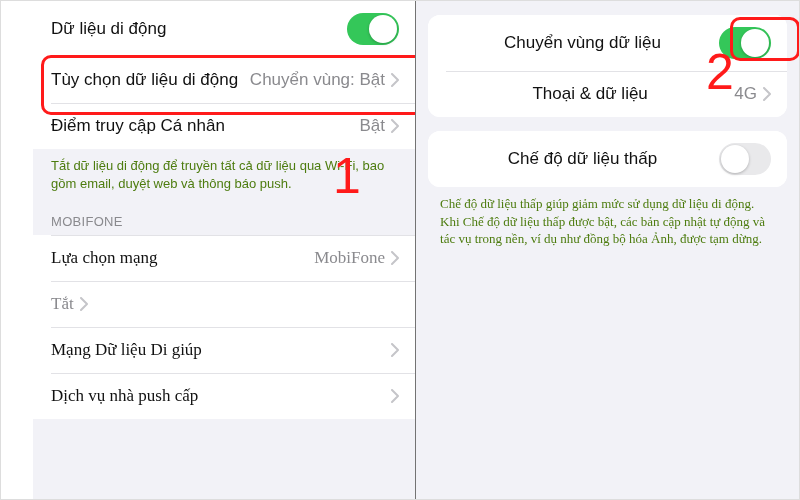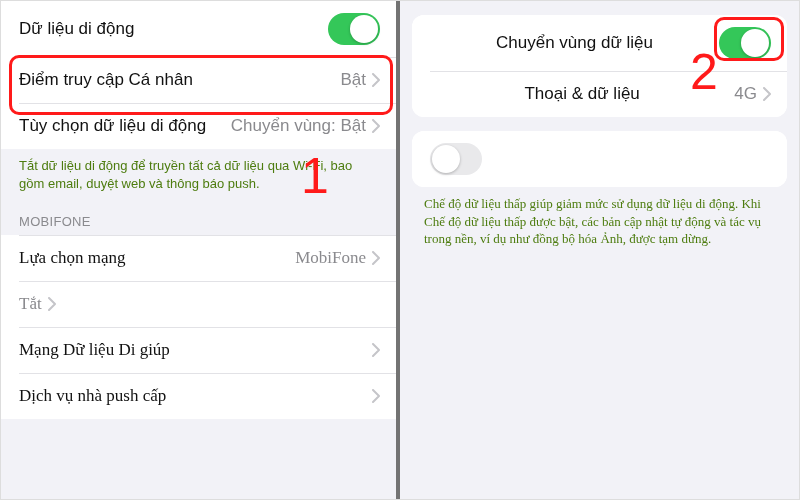--- a/index.html
+++ b/index.html
@@ -13,21 +13,21 @@
     border: 1px solid #ddd;
   }
   .canvas { display: flex; width: 100%; height: 100%; }
   .panel {
     width: 50%;
     height: 100%;
     background: #f2f2f7;
     overflow: hidden;
     position: relative;
   }
-  .panel-left { border-right: 4px solid #737373; }
+  .panel-left { border-right: 1px solid #737373; margin-left: 32px; }
   .group {
     background: #fff;
     margin: 0;
   }
   .group.inset {
     margin: 14px 12px 0 12px;
     border-radius: 12px;
     overflow: hidden;
     text-align: center;
   }
@@ -120,31 +120,31 @@
 
 <div class="canvas">
 
   <div class="panel panel-left">
     <div class="group flushtop">
       <div class="row">
         <div class="row-title">Dữ liệu di động</div>
         <div class="toggle on"></div>
       </div>
       <div class="row">
+        <div class="row-title">Tùy chọn dữ liệu di động</div>
+        <div class="row-value">Chuyển vùng: Bật</div>
+        <span class="chevron">
+            <svg width="8" height="14" viewBox="0 0 8 14">
+              <path d="M1 1l6 6-6 6" stroke="currentColor" stroke-width="2" fill="none" stroke-linecap="round" stroke-linejoin="round"></path>
+            </svg>
+          </span>
+      </div>
+      <div class="row">
         <div class="row-title">Điểm truy cập Cá nhân</div>
         <div class="row-value">Bật</div>
-        <span class="chevron">
-            <svg width="8" height="14" viewBox="0 0 8 14">
-              <path d="M1 1l6 6-6 6" stroke="currentColor" stroke-width="2" fill="none" stroke-linecap="round" stroke-linejoin="round"></path>
-            </svg>
-          </span>
-      </div>
-      <div class="row">
-        <div class="row-title">Tùy chọn dữ liệu di động</div>
-        <div class="row-value">Chuyển vùng: Bật</div>
         <span class="chevron">
             <svg width="8" height="14" viewBox="0 0 8 14">
               <path d="M1 1l6 6-6 6" stroke="currentColor" stroke-width="2" fill="none" stroke-linecap="round" stroke-linejoin="round"></path>
             </svg>
           </span>
       </div>
     </div>
     <div class="footer">Tắt dữ liệu di động để truyền tất cả dữ liệu qua Wi-Fi, bao gồm email, duyệt web và thông báo push.</div>
     <div class="header-label">MOBIFONE</div>
     <div class="group second" style="border-radius:0;font-family:Liberation Serif, serif;">
@@ -199,20 +199,21 @@
         <span class="chevron">
             <svg width="8" height="14" viewBox="0 0 8 14">
               <path d="M1 1l6 6-6 6" stroke="currentColor" stroke-width="2" fill="none" stroke-linecap="round" stroke-linejoin="round"></path>
             </svg>
           </span>
       </div>
     </div>
 
     <div class="group inset">
       <div class="row">
+        <div class="row-title">Chế độ dữ liệu thấp</div>
         <div class="toggle off"></div>
       </div>
     </div>
     <div class="footer" style="padding-left:24px; padding-right:24px;font-family:Liberation Serif, serif;">Chế độ dữ liệu thấp giúp giảm mức sử dụng dữ liệu di động. Khi Chế độ dữ liệu thấp được bật, các bản cập nhật tự động và tác vụ trong nền, ví dụ như đồng bộ hóa Ảnh, được tạm dừng.</div>
 
     <div class="highlight" style="left:314px; top:16px; width:70px; height:44px;"></div>
     <div class="anno" style="left:290px; top:42px;">2</div>
   </div>
 </div>
 

